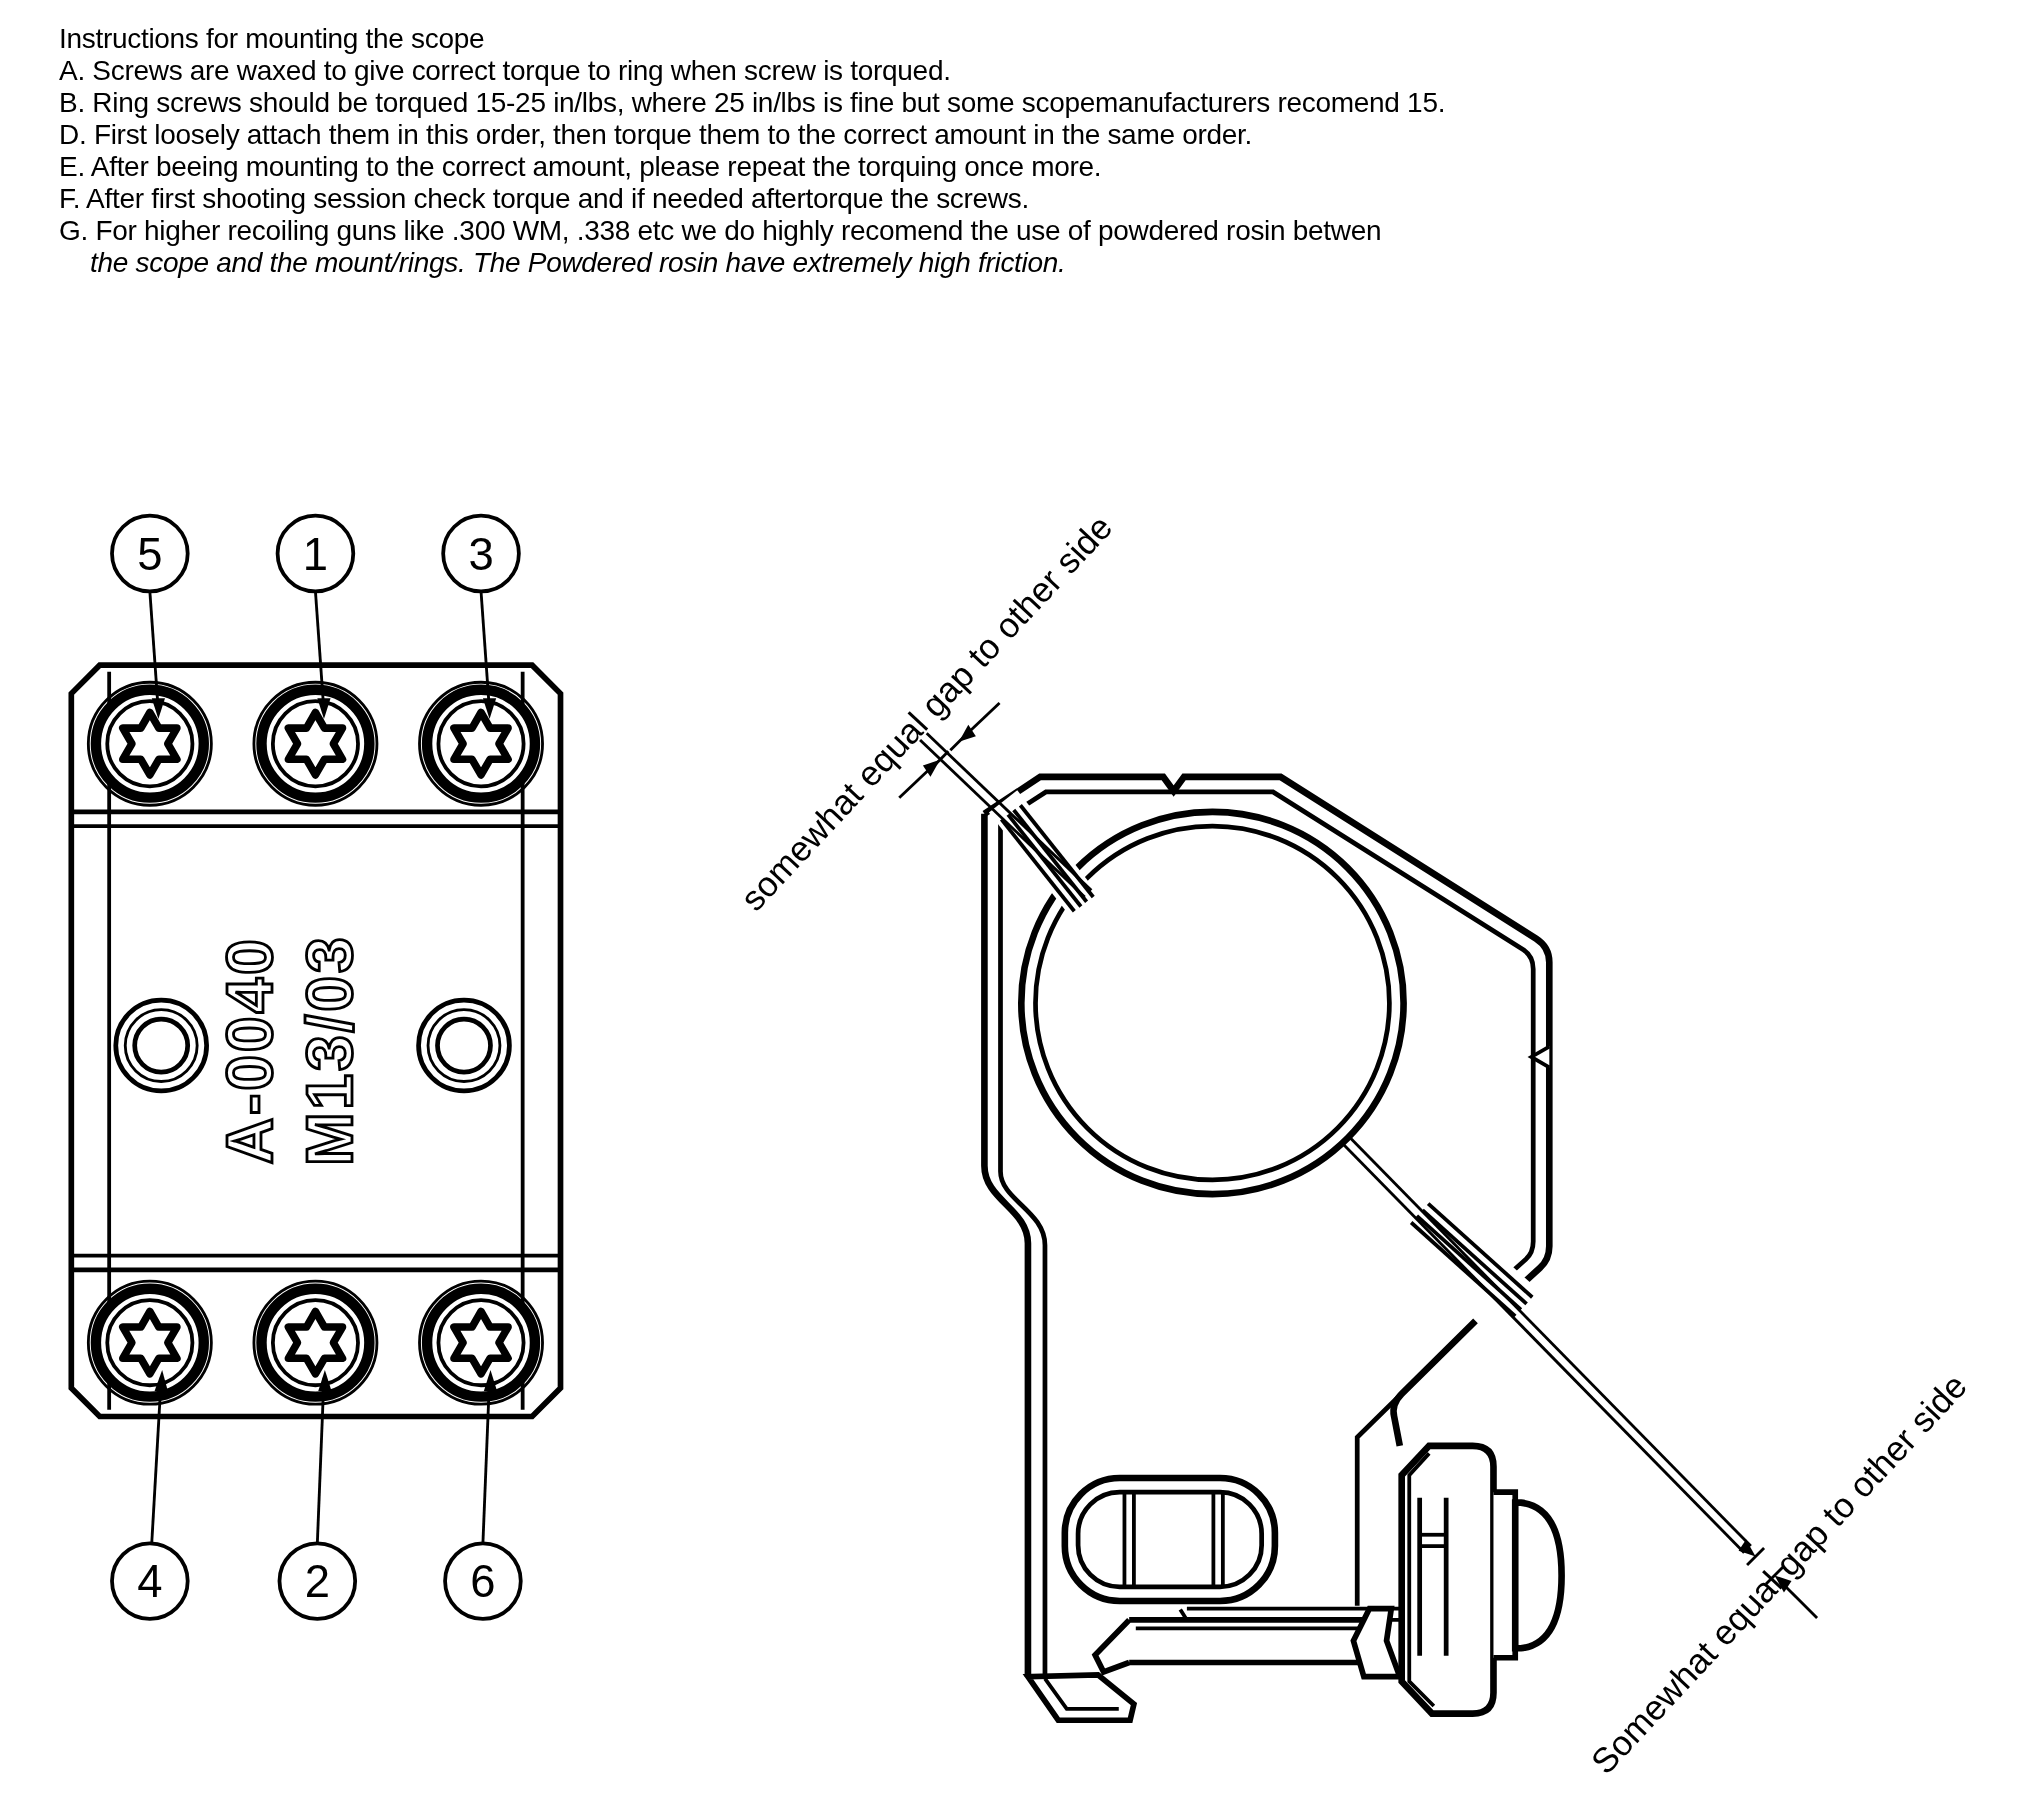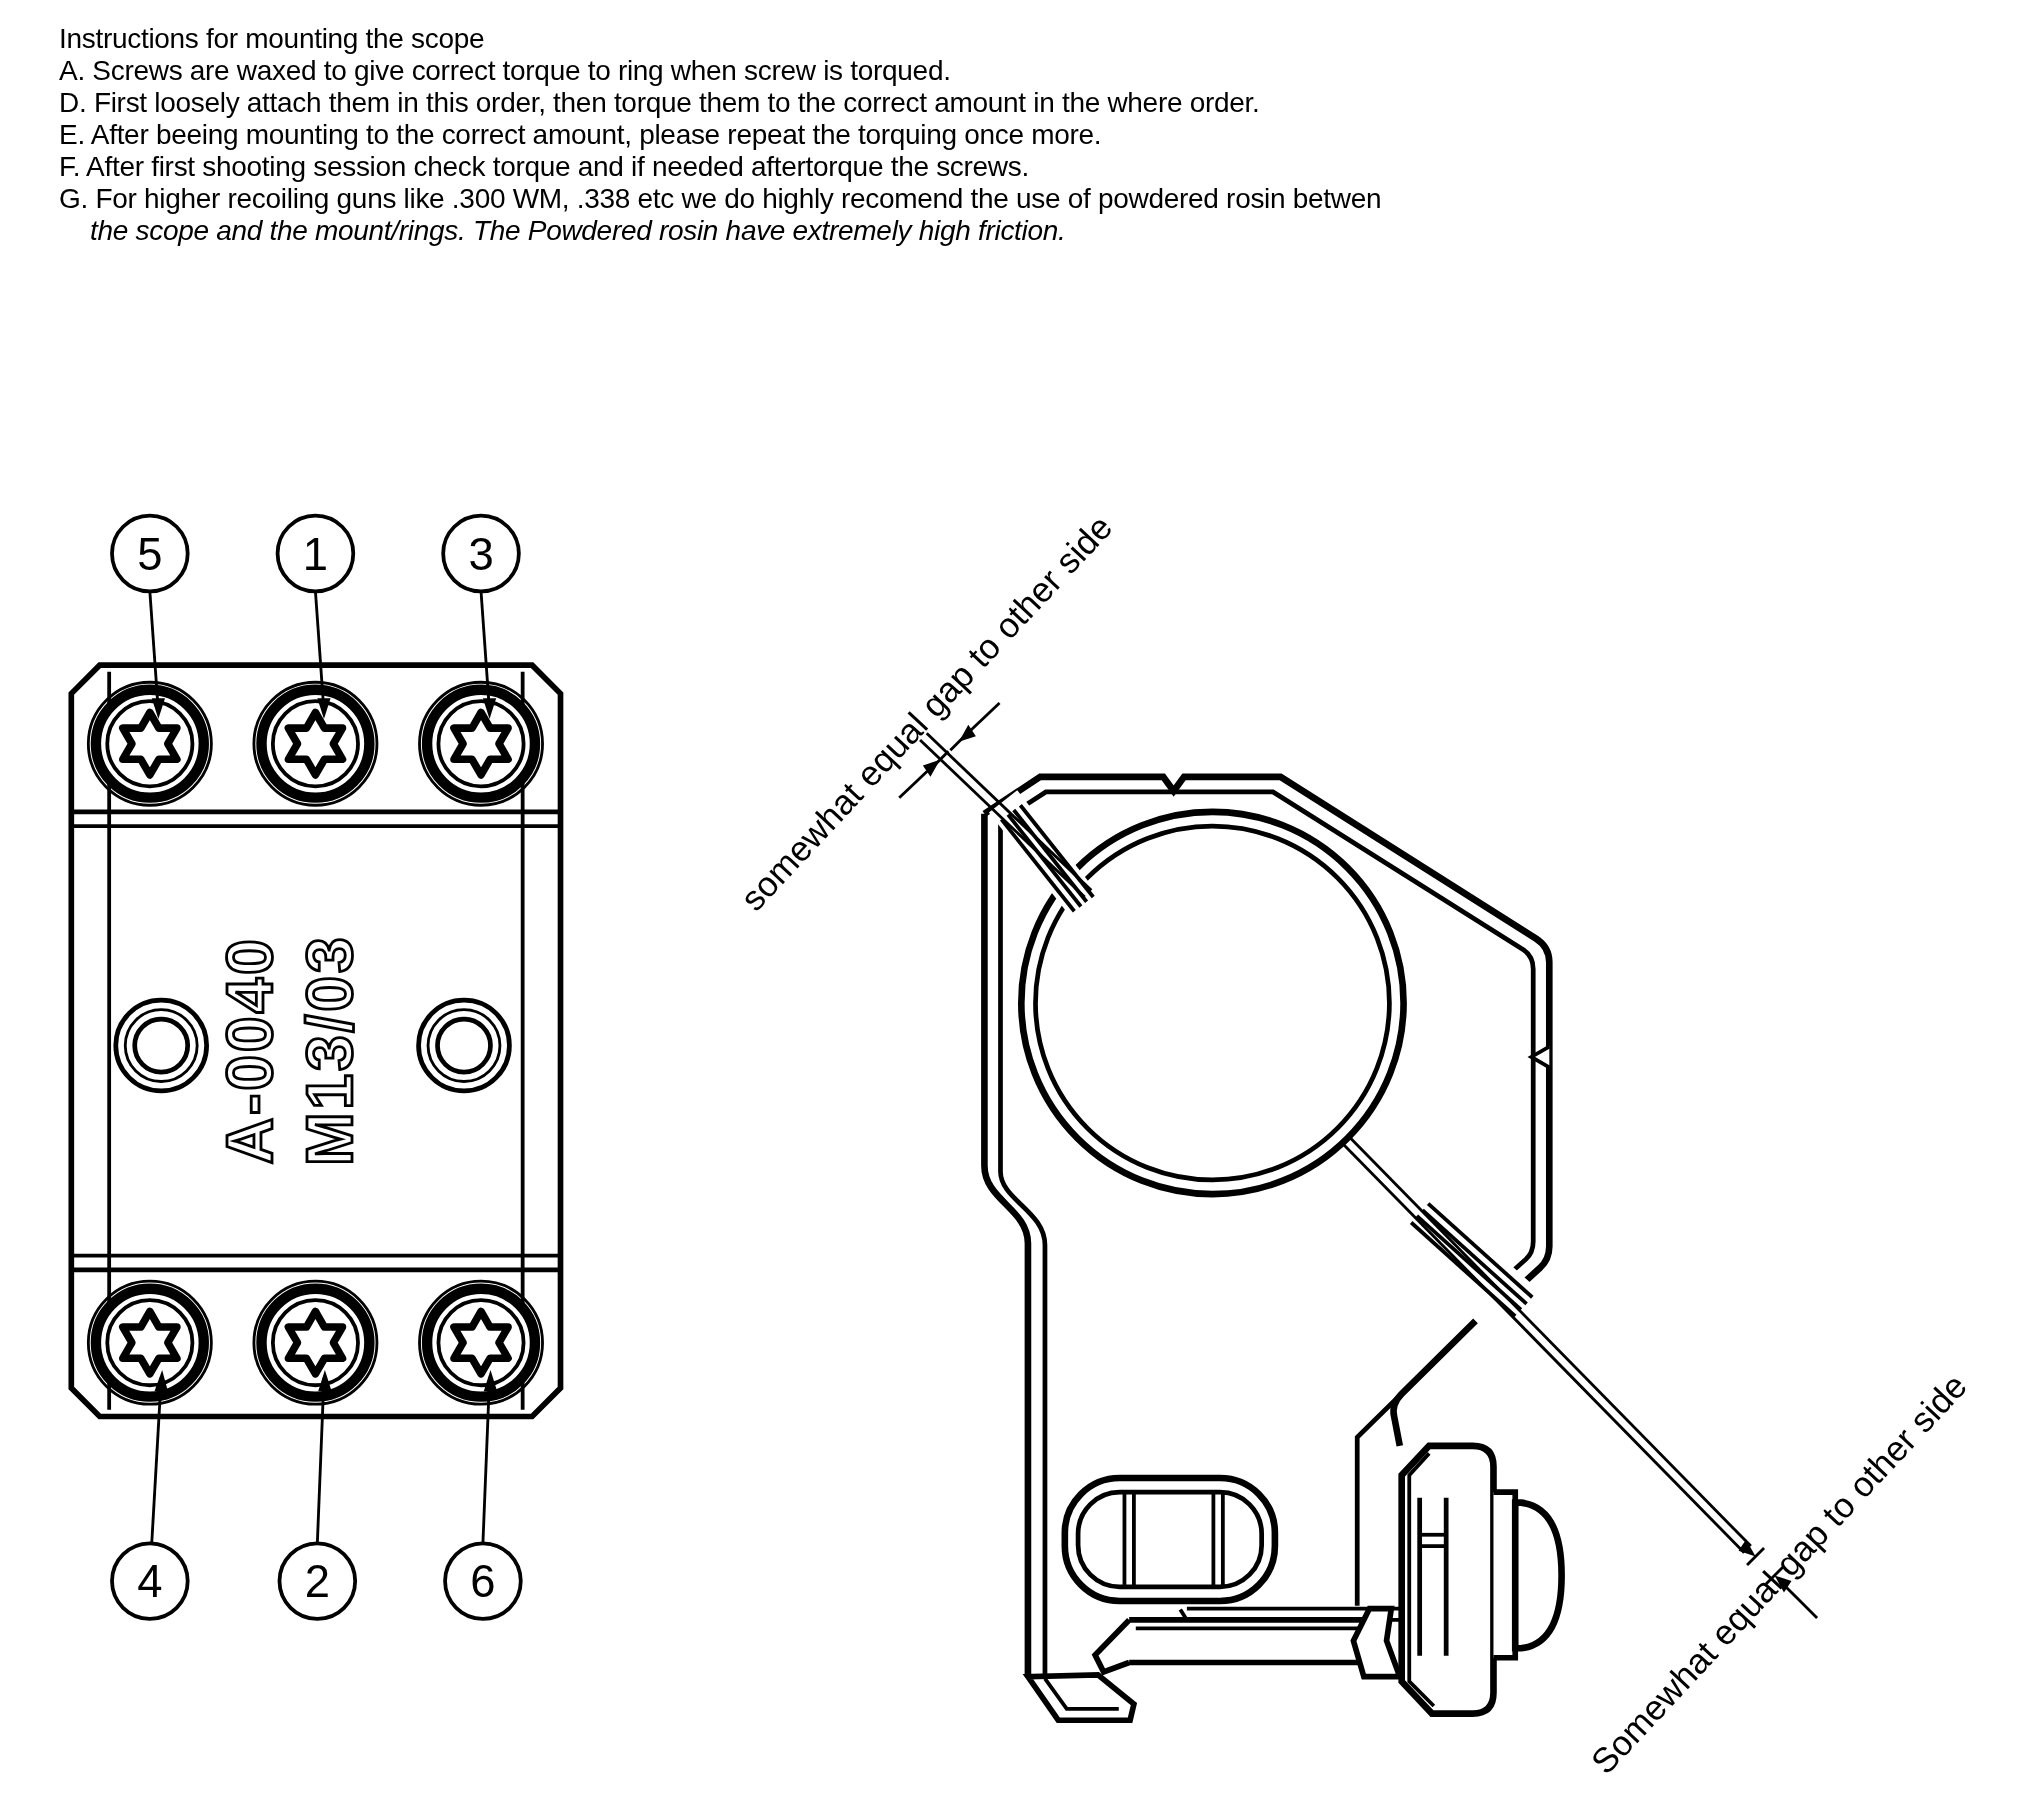--- a/index.html
+++ b/index.html
@@ -15,21 +15,22 @@
   .gap-note{font-size:37px;}
 </style>
 </head>
 <body>
 
 <div id="page">
 
   <div id="instructions">
     <div>Instructions for mounting the scope</div>
     <div>A. Screws are waxed to give correct torque to ring when screw is torqued.</div>
-    <div>D. First loosely attach them in this order, then torque them to the correct amount in the where order.</div>
+    <div>B. Ring screws should be torqued 15-25 in/lbs, where 25 in/lbs is fine but some scopemanufacturers recomend 15.</div>
+    <div>D. First loosely attach them in this order, then torque them to the correct amount in the same order.</div>
     <div>E. After beeing mounting to the correct amount, please repeat the torquing once more.</div>
     <div>F. After first shooting session check torque and if needed aftertorque the screws.</div>
     <div>G. For higher recoiling guns like .300 WM, .338 etc we do highly recomend the use of powdered rosin betwen</div>
     <div class="cont">the scope and the mount/rings. The Powdered rosin have extremely high friction.</div>
   </div>
 
   <svg width="2036" height="1812" viewBox="0 0 2151 1915">
     <defs>
       <g id="screw">
         <circle r="65" fill="none" stroke="#000" stroke-width="3"></circle>

